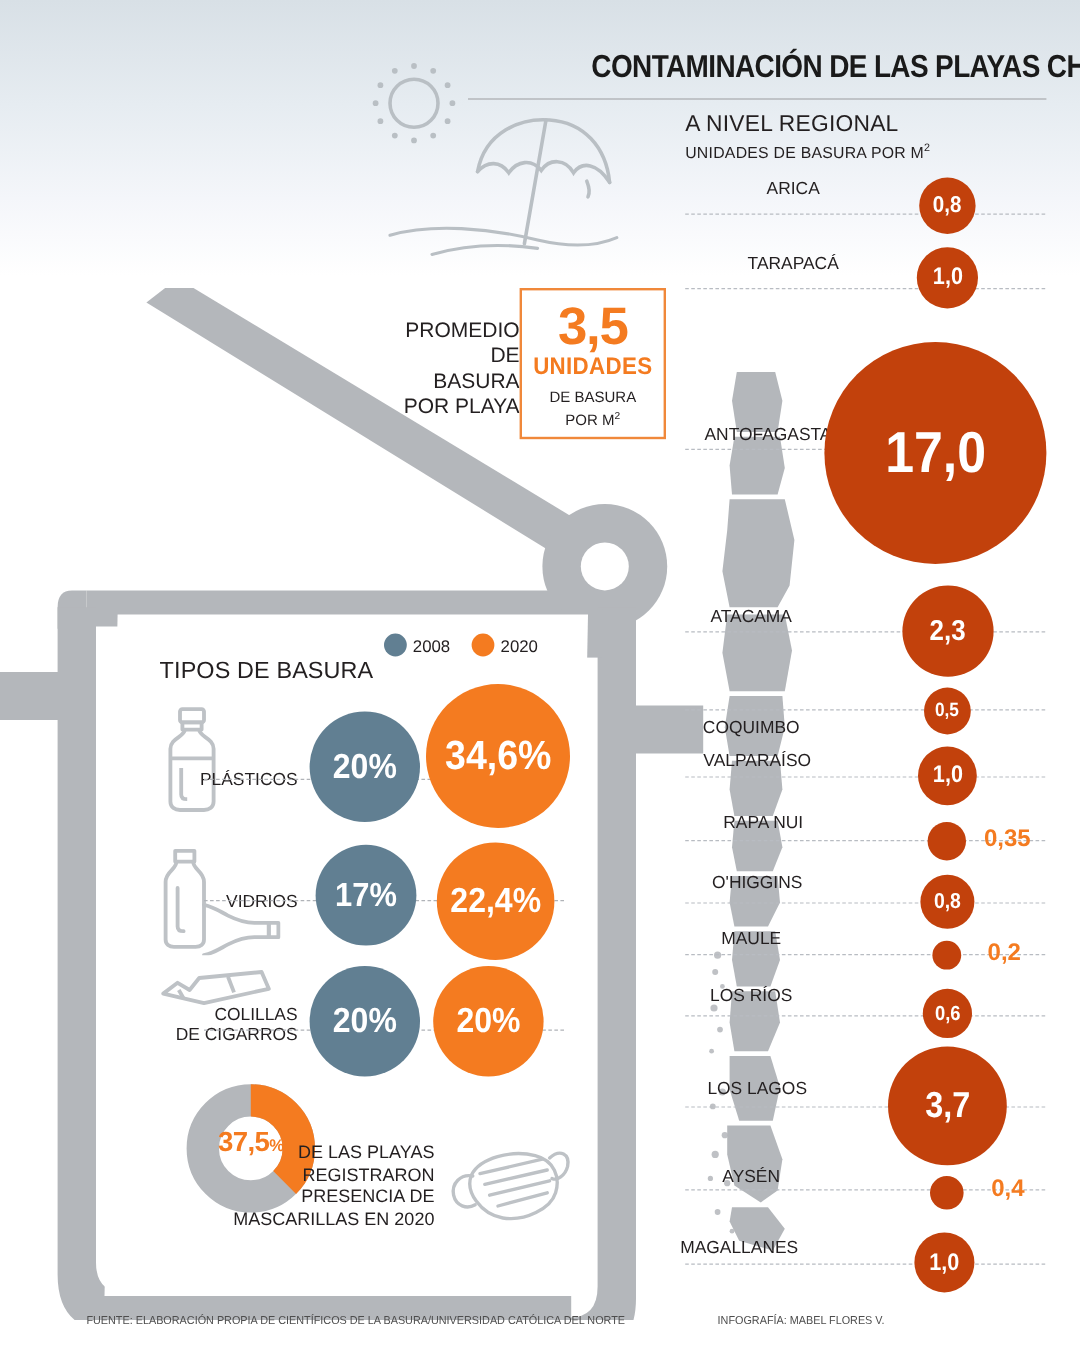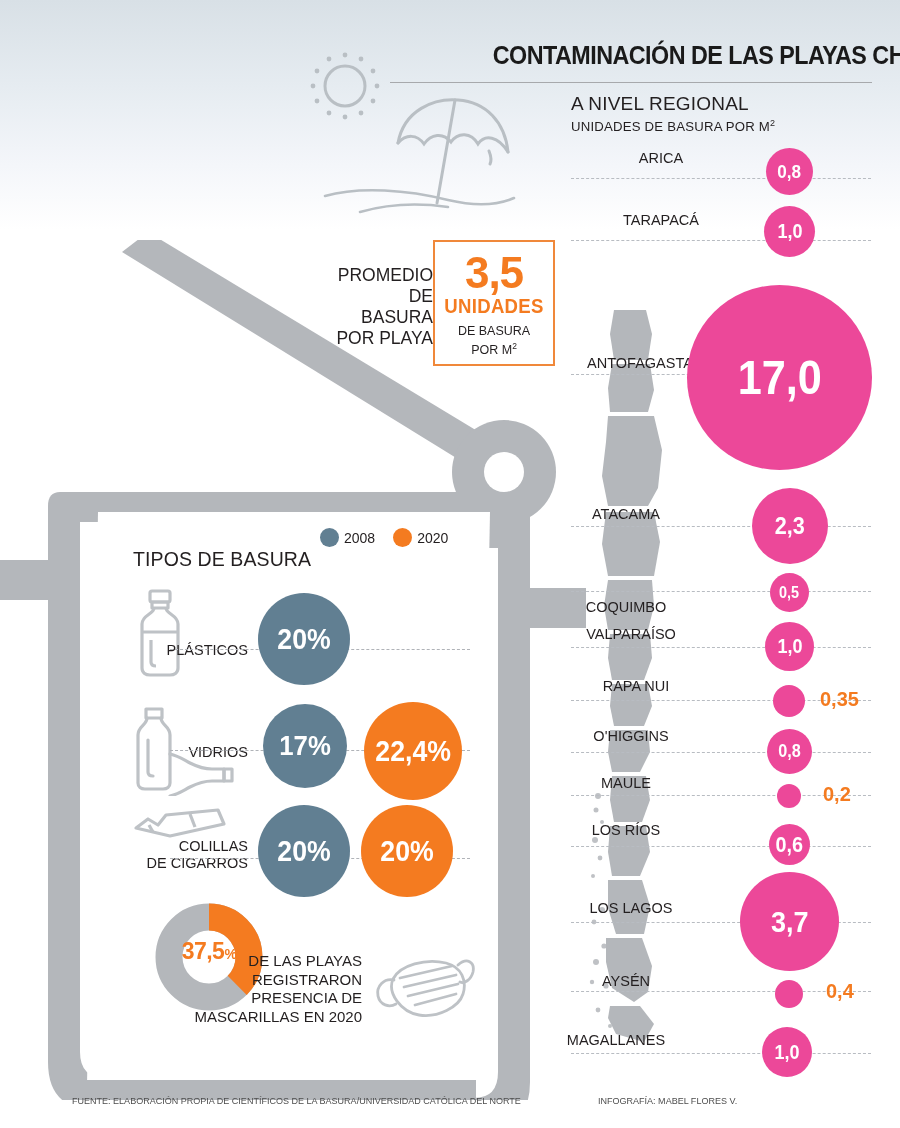--- a/index.html
+++ b/index.html
@@ -128,21 +128,21 @@
   .mascarilla{position:absolute;left:368px;top:952px;width:108px;height:72px;}
 
   
   .chile{position:absolute;left:588px;top:310px;width:110px;height:740px;}
 
   .reg-label{
     position:absolute;text-align:center;font-size:14.5px;color:#231f20;white-space:nowrap;
   }
   .reg-dash{position:absolute;height:0;border-top:1px dashed #b8bcc2;}
   .reg-bub{
-    position:absolute;border-radius:50%;background:#ec4899;
+    position:absolute;border-radius:50%;background:#c2410c;
     display:flex;align-items:center;justify-content:center;color:#fff;font-weight:bold;
   }
   .reg-bub span{transform:scaleX(0.9);white-space:nowrap;}
   .reg-out{
     position:absolute;font-weight:bold;color:#f47b20;white-space:nowrap;
   }
 
   
   .src{
     position:absolute;left:72px;top:1095px;font-size:9.6px;color:#4d4d4d;
@@ -248,20 +248,23 @@
       <path d="M22 20 c0 6 -12 7 -12 16 v44 c0 5 4 7 8 7 h20 c4 0 8 -2 8 -7 v-44 c0 -9 -12 -10 -12 -16"></path>
       <path d="M10 44 h36"></path>
       <path d="M19 52 v22 c0 3 2 4 5 4"></path>
     </g>
   </svg>
   <div class="row-label" style="left:110px;top:630px;width:138px;">PLÁSTICOS</div>
   <div class="row-dash" style="left:170px;top:649px;width:300px;"></div>
   <div class="bub blue" style="left:258px;top:593px;width:92px;height:92px;font-size:29px;">
       <span>20%</span>
     </div>
+  <div class="bub or" style="left:355px;top:570px;width:120px;height:120px;font-size:34px;">
+      <span>34,6%</span>
+    </div>
 
   <svg class="icn" style="left:130px;top:704px;width:104px;height:92px" viewBox="0 0 104 92">
     <g fill="none" stroke="#bec2c6" stroke-width="3.2" stroke-linejoin="round" stroke-linecap="round">
       <path d="M16 5 h16 v9 h-16 z"></path>
       <path d="M17 14 c0 7 -9 8 -9 17 v48 c0 4 3 6 7 6 h18 c4 0 7 -2 7 -6 v-48 c0 -9 -9 -10 -9 -17"></path>
       <path d="M18 36 v32 c0 3 2 4 5 4"></path>
       <path d="M40 50 c9 2 14 6 20 9 c8 4 14 6 22 6 h12 v12 h-12 c-8 0 -14 2 -22 6 c-6 3 -11 7 -20 9"></path>
       <path d="M94 65 h8 v12 h-8 z"></path>
     </g>
   </svg>
@@ -399,21 +402,21 @@
       <span>0,8</span>
     </div>
 
   <div class="reg-dash" style="left:571px;top:795px;width:300px;"></div>
   <div class="reg-label" style="left:571px;top:775px;width:110px;">MAULE</div>
   <div class="reg-bub" style="left:777px;top:784px;width:24px;height:24px;font-size:0;"></div>
   <div class="reg-out" style="left:823px;top:783px;font-size:20px;">0,2</div>
 
   <div class="reg-dash" style="left:571px;top:846px;width:300px;"></div>
   <div class="reg-label" style="left:571px;top:822px;width:110px;">LOS RÍOS</div>
-  <div class="reg-bub" style="left:769px;top:824px;width:41px;height:41px;font-size:22px;">
+  <div class="reg-bub" style="left:769px;top:824px;width:41px;height:41px;font-size:17px;">
       <span>0,6</span>
     </div>
 
   <div class="reg-dash" style="left:571px;top:922px;width:300px;"></div>
   <div class="reg-label" style="left:571px;top:900px;width:120px;">LOS LAGOS</div>
   <div class="reg-bub" style="left:740px;top:872px;width:99px;height:99px;font-size:30px;">
       <span>3,7</span>
     </div>
 
   <div class="reg-dash" style="left:571px;top:991px;width:300px;"></div>

